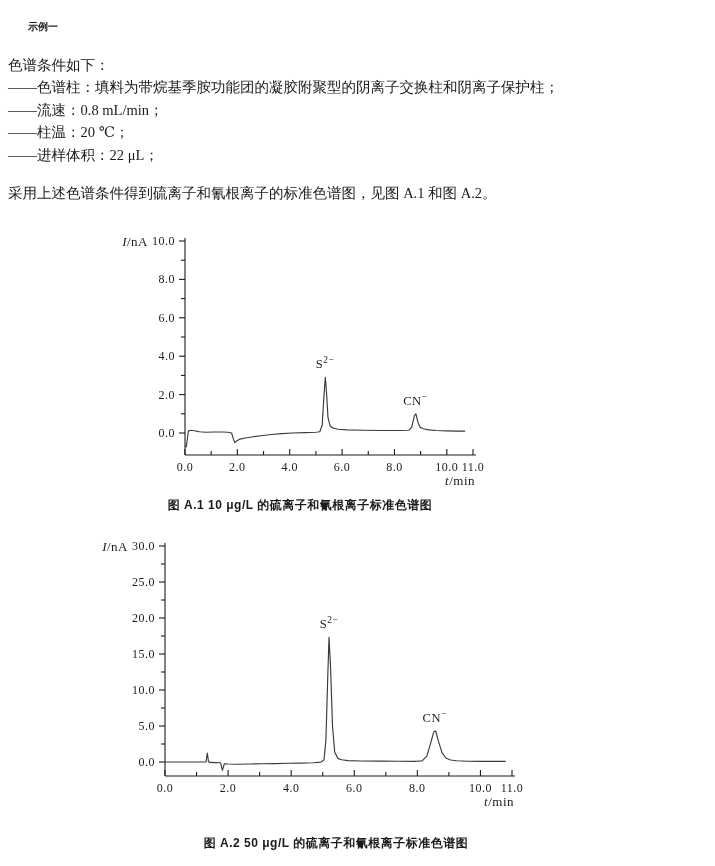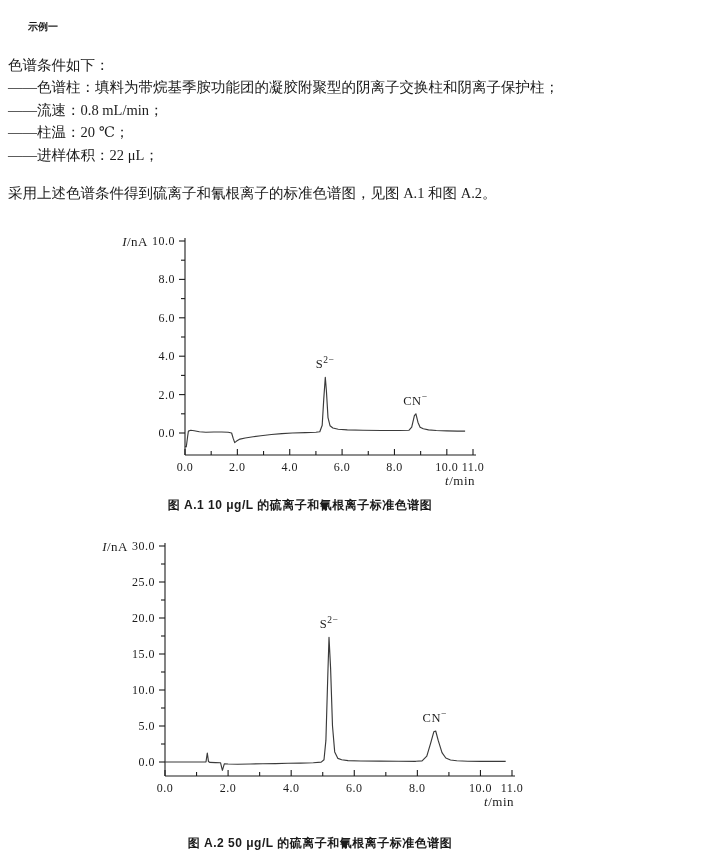--- a/index.html
+++ b/index.html
@@ -127,14 +127,14 @@
         <line x1="164.63636363636363" y1="238" x2="164.63636363636363" y2="234" stroke="#1c1c1c" stroke-width="1.1"></line>
         <line x1="227.72727272727272" y1="238" x2="227.72727272727272" y2="234" stroke="#1c1c1c" stroke-width="1.1"></line>
         <line x1="290.8181818181818" y1="238" x2="290.8181818181818" y2="234" stroke="#1c1c1c" stroke-width="1.1"></line>
         <line x1="353.90909090909093" y1="238" x2="353.90909090909093" y2="234" stroke="#1c1c1c" stroke-width="1.1"></line>
         <text x="33" y="13" fill="#1c1c1c" font-size="13" text-anchor="end" font-family="&quot;Liberation Serif&quot;,&quot;DejaVu Serif&quot;,serif"><tspan font-style="italic">I</tspan><tspan>/nA</tspan></text>
         <text x="419" y="268" fill="#1c1c1c" font-size="13" text-anchor="end" font-family="&quot;Liberation Serif&quot;,&quot;DejaVu Serif&quot;,serif"><tspan font-style="italic">t</tspan><tspan>/min</tspan></text>
         <polyline points="70.0,224.0 82.6,224.0 95.2,224.0 107.9,224.0 111.0,223.9 112.3,215.0 113.5,223.6 114.8,224.4 120.5,224.6 125.5,224.7 127.4,232.3 129.3,225.8 133.1,226.0 142.6,226.2 155.2,226.0 167.8,225.8 180.4,225.6 193.0,225.3 205.6,225.1 218.3,224.7 226.2,224.1 229.0,221.8 230.9,202.4 232.8,137.6 234.0,99.4 235.6,130.4 237.5,188.0 239.7,213.9 242.9,220.4 246.7,221.8 253.0,222.6 265.6,223.0 284.5,223.1 303.4,223.3 320.8,223.3 327.1,222.9 331.8,218.2 335.6,205.3 338.8,193.8 340.7,193.0 343.2,202.4 347.0,214.6 350.8,220.0 355.5,222.0 361.8,222.8 372.8,223.3 385.5,223.4 398.1,223.4 410.7,223.4" fill="none" stroke="#3a3a3a" stroke-width="1.15" stroke-linejoin="round"></polyline>
         <text x="234.03636363636363" y="90.44" fill="#1c1c1c" font-size="12.5" text-anchor="middle" font-family="&quot;Liberation Serif&quot;,&quot;DejaVu Serif&quot;,serif"><tspan>S</tspan><tspan dy="-5" font-size="9.5">2−</tspan></text>
         <text x="339.7136363636364" y="184.04" fill="#1c1c1c" font-size="12.5" text-anchor="middle" font-family="&quot;Liberation Serif&quot;,&quot;DejaVu Serif&quot;,serif"><tspan>CN</tspan><tspan dy="-5" font-size="9.5">−</tspan></text>
       </svg></div>
-  <div class="caption" style="left:95px;top:832px;width:450px">图 A.2  50 μg/L 的硫离子和氰根离子标准色谱图</div>
+  <div class="caption" style="left:111px;top:832px;width:450px">图 A.2  50 μg/L 的硫离子和氰根离子标准色谱图</div>
 </div>
 
 </body></html>

